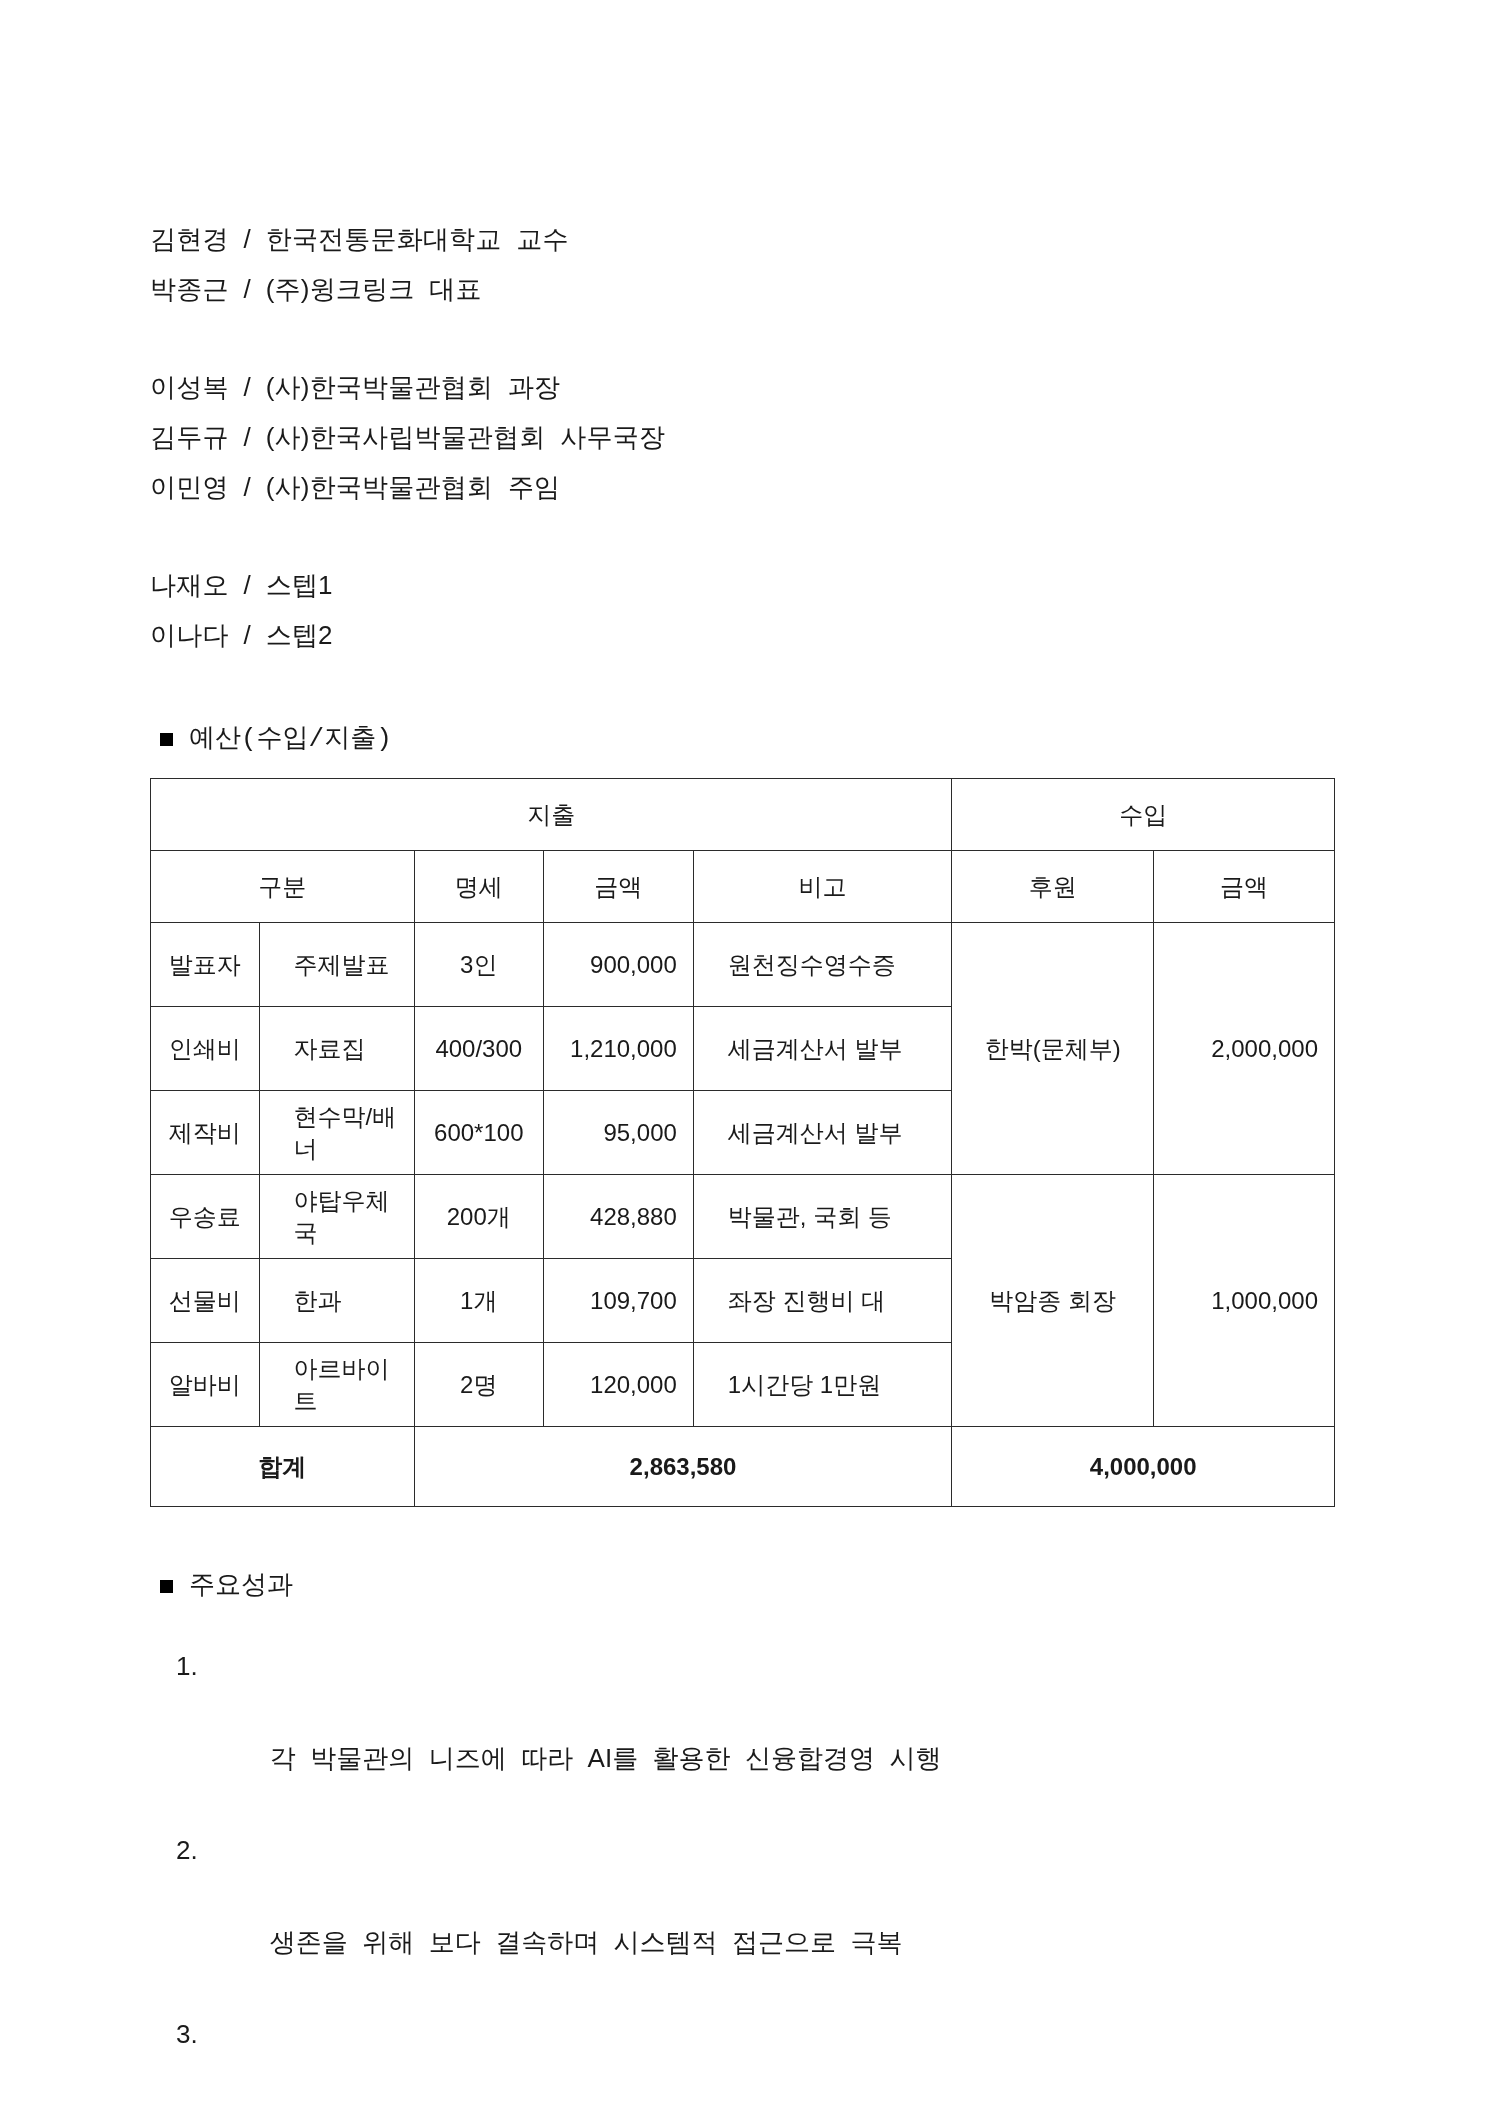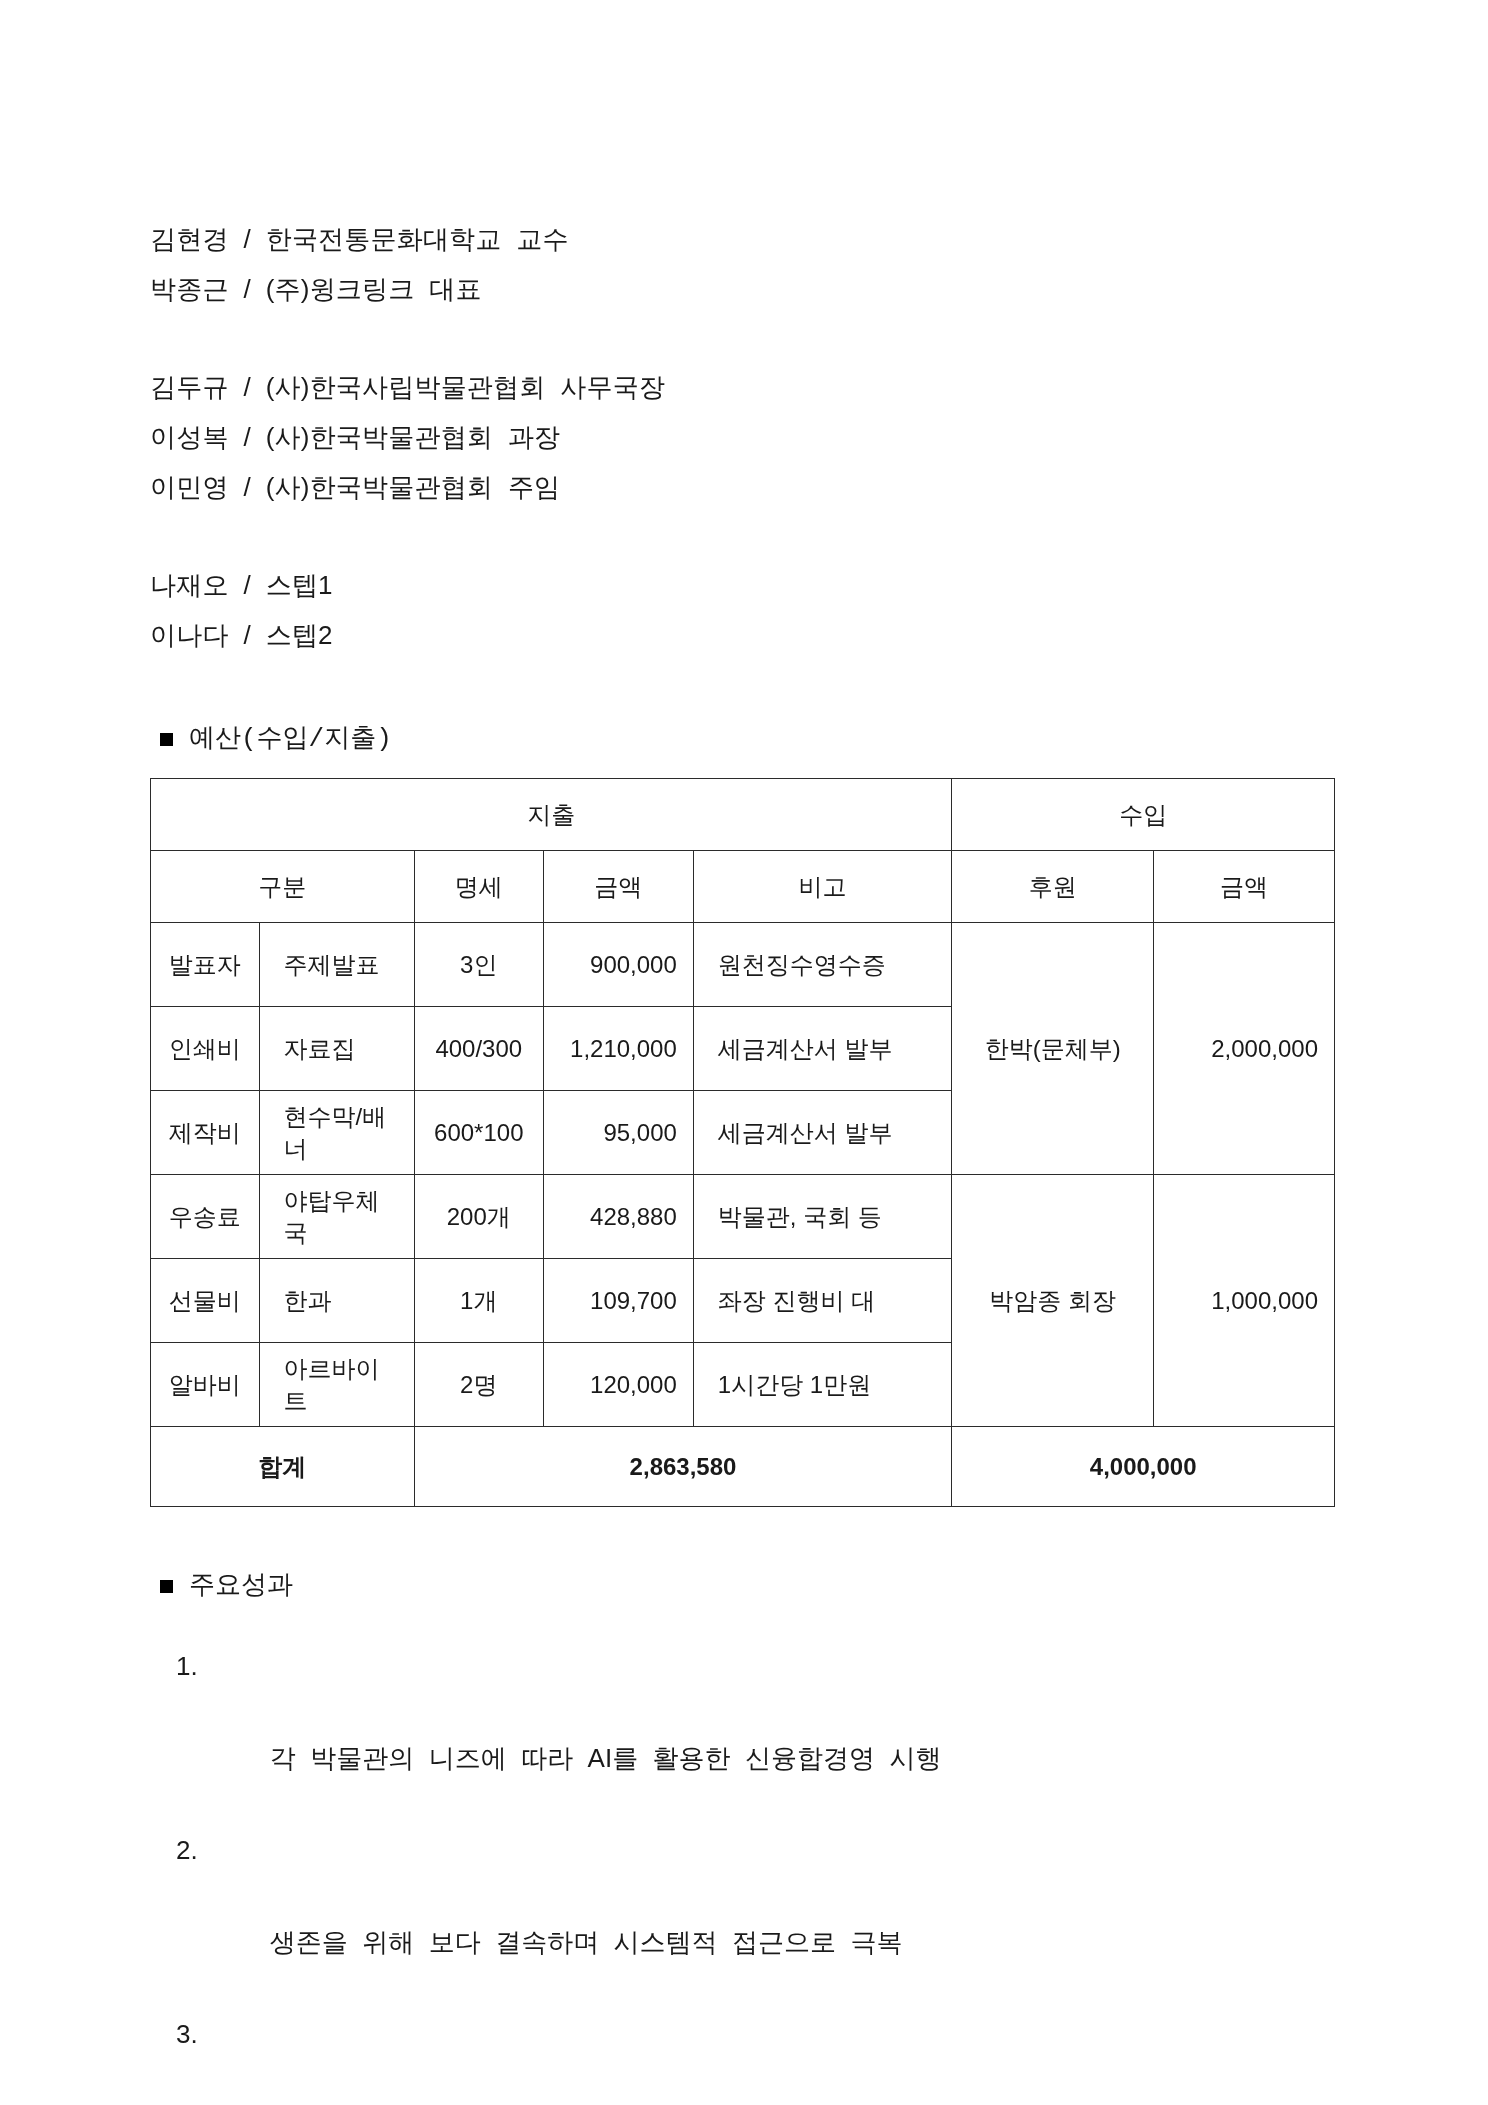--- a/index.html
+++ b/index.html
@@ -74,21 +74,21 @@
     text-align: center;
     vertical-align: middle;
     box-sizing: border-box;
   }
   table.budget td.num {
     text-align: right;
     padding-right: 16px;
   }
   table.budget td.leftal {
     text-align: left;
-    padding-left: 24px;
+    padding-left: 34px;
   }
   table.budget tr.head td {
     height: 72px;
   }
   table.budget tr.total td {
     font-weight: bold;
     height: 80px;
   }
   .ol-list {
     margin: 0;
@@ -116,22 +116,22 @@
   <div class="content">
 
     <div>
       <div class="person-line">김현경  /  한국전통문화대학교  교수</div>
       <div class="person-line">박종근  /  (주)윙크링크  대표</div>
     </div>
 
     <div class="group-gap"></div>
 
     <div>
+      <div class="person-line">이성복  /  (사)한국박물관협회  과장</div>
       <div class="person-line">김두규  /  (사)한국사립박물관협회  사무국장</div>
-      <div class="person-line">이성복  /  (사)한국박물관협회  과장</div>
       <div class="person-line">이민영  /  (사)한국박물관협회  주임</div>
     </div>
 
     <div class="group-gap"></div>
 
     <div>
       <div class="person-line">나재오  /  스텝1</div>
       <div class="person-line">이나다  /  스텝2</div>
     </div>
 

